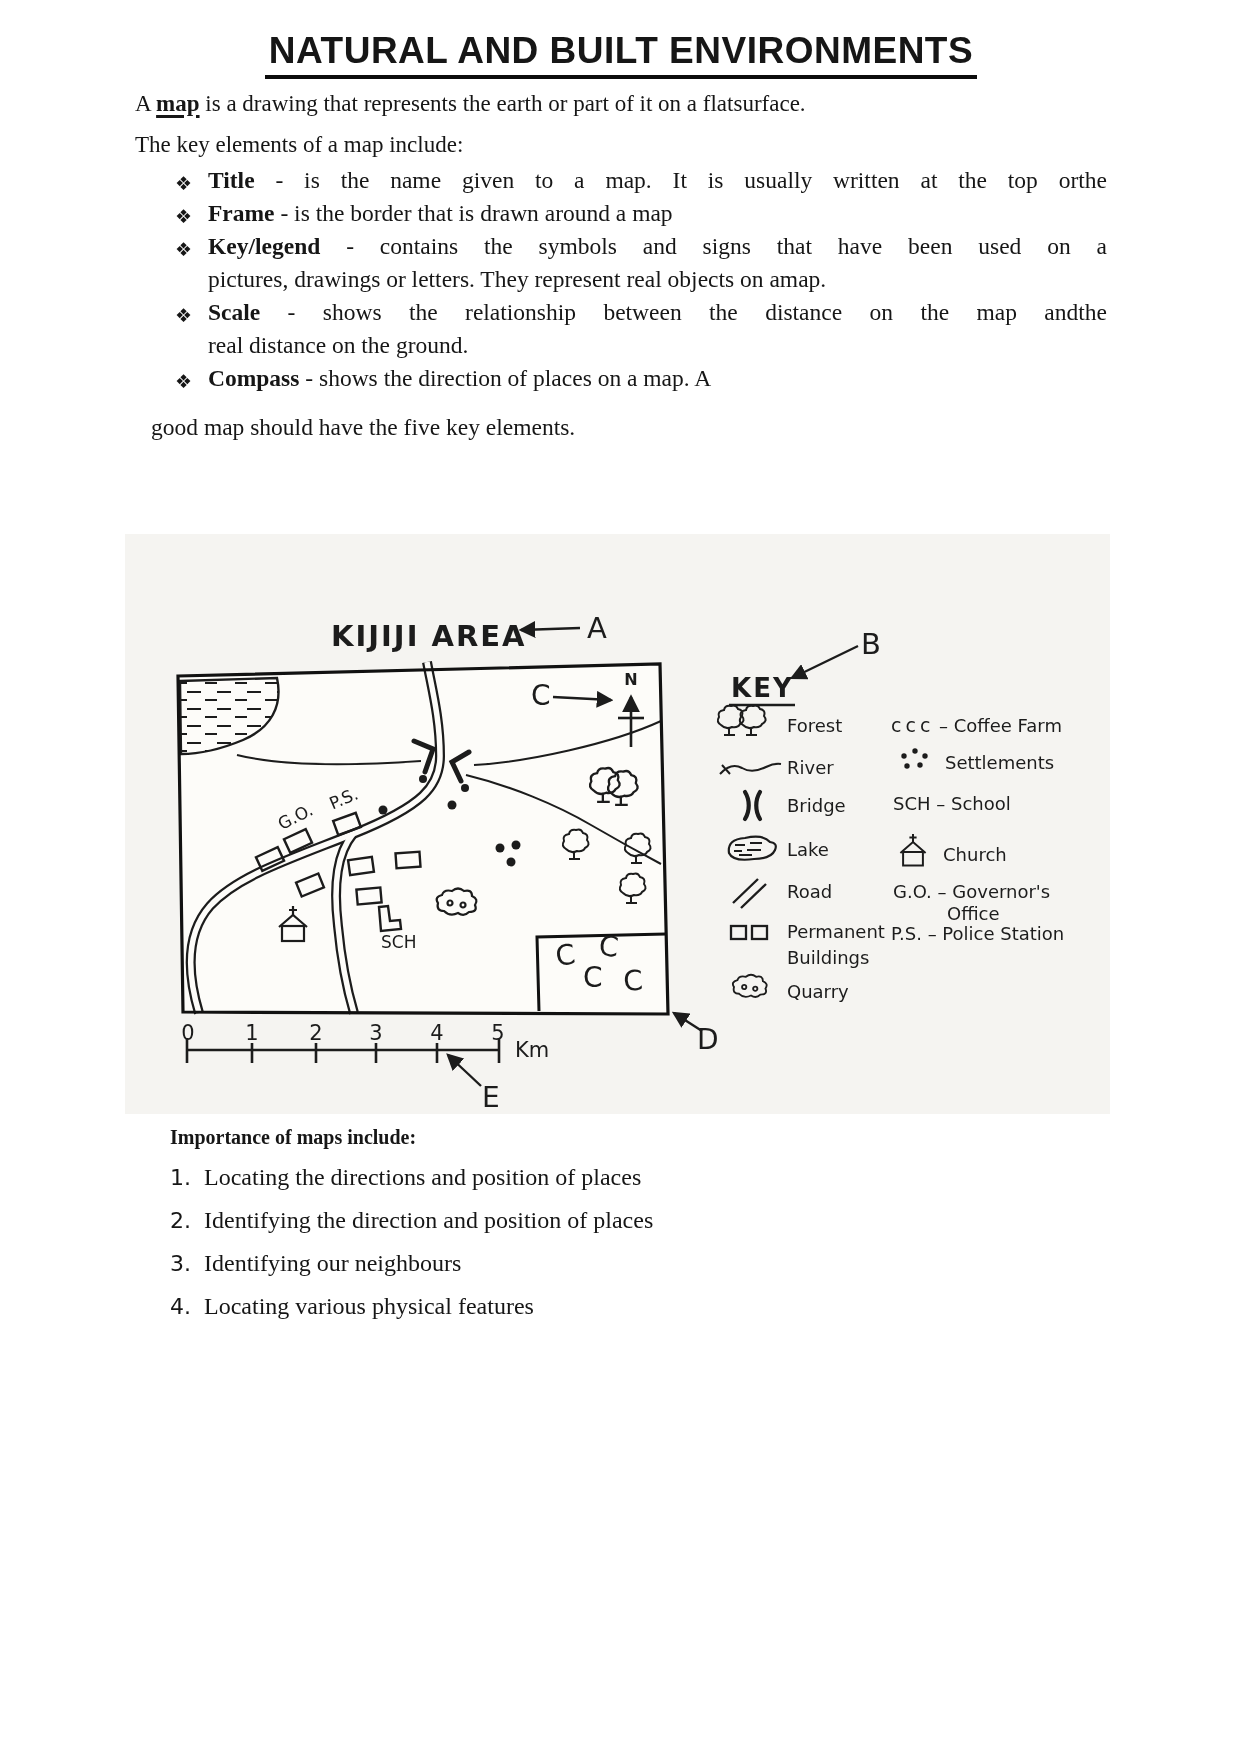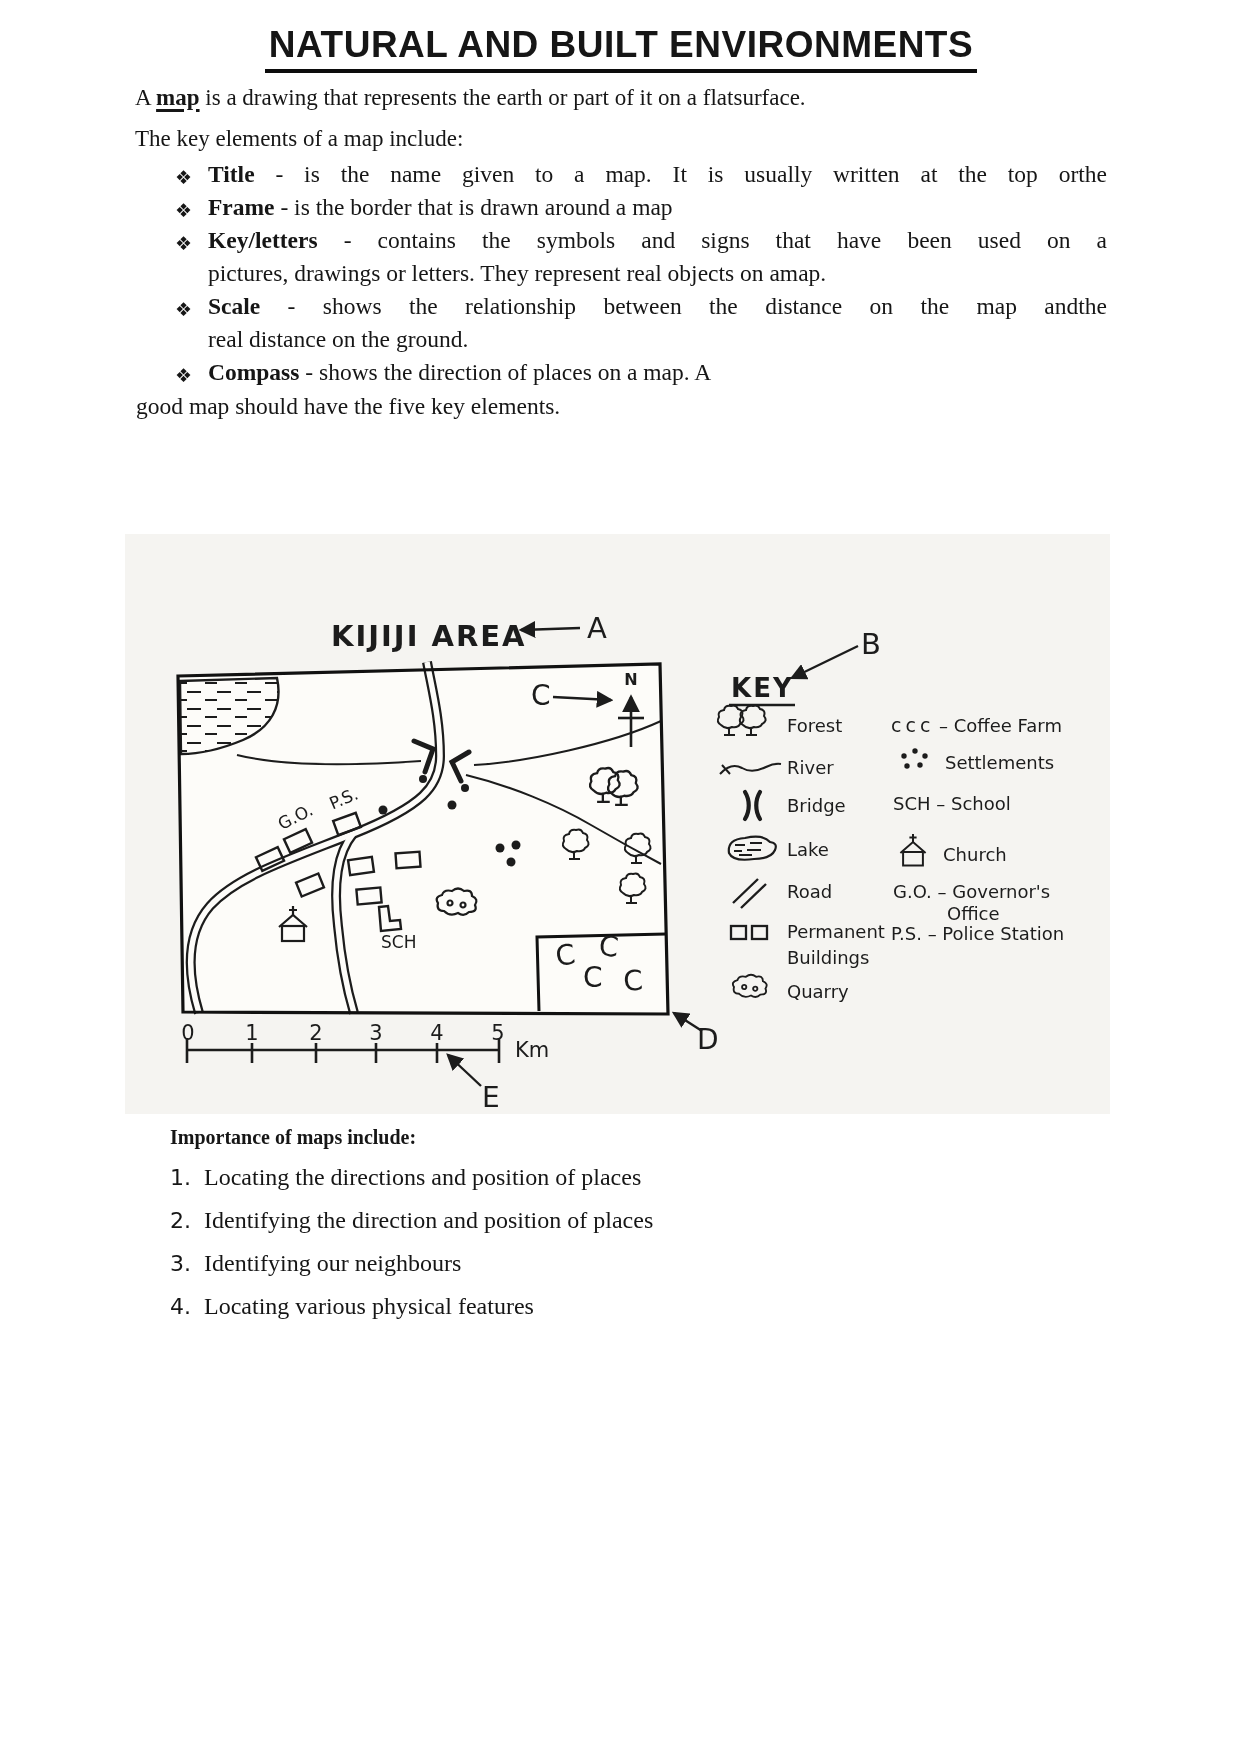--- a/index.html
+++ b/index.html
@@ -1,32 +1,32 @@
 <!DOCTYPE html>
 <html><head>
 <meta charset="utf-8">
 <style>
   html,body{margin:0;padding:0;background:#ffffff;}
   .page{position:relative;width:1242px;height:1755px;background:#ffffff;overflow:hidden;
         font-family:"Liberation Serif",serif;color:#161616;}
   .content{position:absolute;left:135px;right:135px;top:0;}
-  .main-title{margin-top:24px;text-align:center;}
+  .main-title{margin-top:30px;text-align:center;}
   .main-title span{display:inline-block;font-family:"Liberation Sans",sans-serif;font-weight:bold;
         font-size:37px;letter-spacing:.5px;border-bottom:4px solid #0c0c0c;padding:0 4px 3px 4px;}
   .sec-head{margin:16px 0 0 0;font-size:25px;font-weight:bold;
         text-decoration:underline;text-decoration-thickness:2.5px;text-underline-offset:5px;}
   .para{margin:8px 0 0 0;font-size:23px;line-height:33px;}
   .bold-ul{font-weight:bold;text-decoration:underline;text-decoration-thickness:2.5px;text-underline-offset:4px;}
   .bullets{margin-top:3px;margin-left:40px;}
   .bullet{position:relative;padding-left:33px;font-size:23.5px;line-height:33px;}
   .bmark{position:absolute;left:0;top:3px;font-family:"DejaVu Sans",sans-serif;font-size:19px;}
   .bline{text-align:left;}
   .bline.just{text-align:justify;text-align-last:justify;}
   .bterm{font-weight:bold;}
-  .closing{margin:1px;font-size:23.5px;line-height:33px;}
+  .closing{margin:16px;font-size:23.5px;line-height:33px;}
   .figure{position:absolute;left:125px;top:534px;width:985px;height:582px;}
   .figsvg text{font-family:"DejaVu Sans",sans-serif;fill:#1c1c1c;}
   .accent{fill:#8d2c5c;}
   .imp{position:absolute;left:170px;right:140px;top:1126px;}
   .imp h3{margin:0;font-size:20px;font-weight:bold;}
   .imp-item{display:flex;margin-top:14px;font-size:24px;line-height:29px;}
   .imp-num{width:34px;flex:none;font-family:"DejaVu Sans",sans-serif;font-size:22px;}
 </style>
 </head>
 <body>
@@ -44,21 +44,21 @@
       <div class="bullet">
         <span class="bmark">❖</span>
         <div class="bline just"><span class="bterm">Title</span><span> - is the name given to a map. It is usually written at the top orthe</span></div>
       </div>
       <div class="bullet">
         <span class="bmark">❖</span>
         <div class="bline"><span class="bterm">Frame</span><span> - is the border that is drawn around a map</span></div>
       </div>
       <div class="bullet">
         <span class="bmark">❖</span>
-        <div class="bline just"><span class="bterm">Key/letters</span><span> - contains the symbols and signs that have been used on a</span></div>
+        <div class="bline just"><span class="bterm">Key/legend</span><span> - contains the symbols and signs that have been used on a</span></div>
         <div class="bline">pictures, drawings or letters. They represent real objects on amap.</div>
       </div>
       <div class="bullet">
         <span class="bmark">❖</span>
         <div class="bline just"><span class="bterm">Scale</span><span> - shows the relationship between the distance on the map andthe</span></div>
         <div class="bline">real distance on the ground.</div>
       </div>
       <div class="bullet">
         <span class="bmark">❖</span>
         <div class="bline"><span class="bterm">Compass</span><span> - shows the direction of places on a map. A</span></div>

